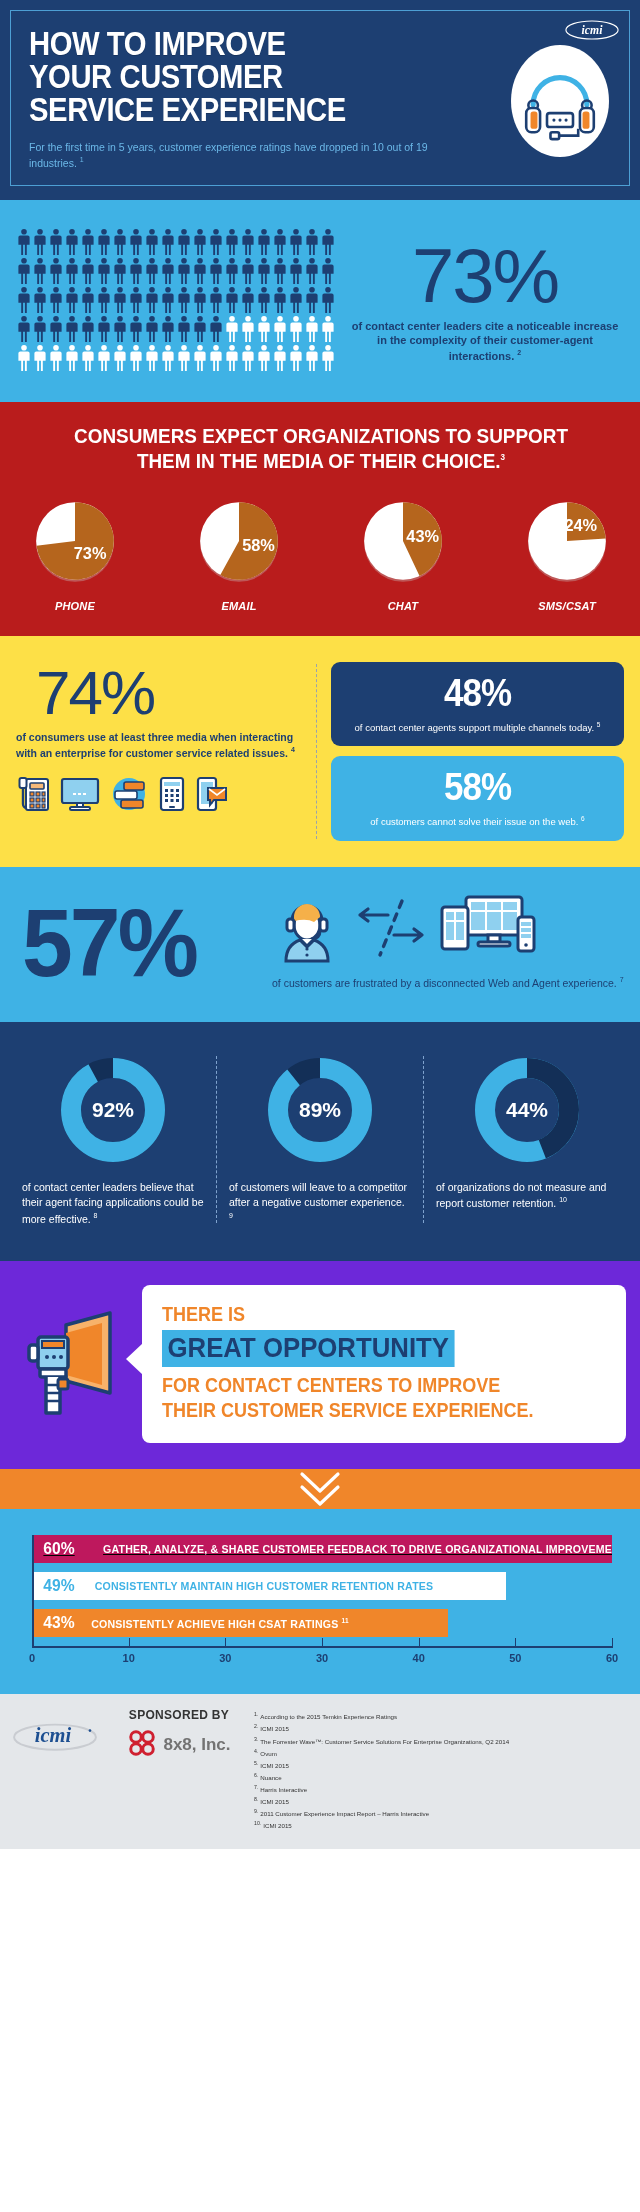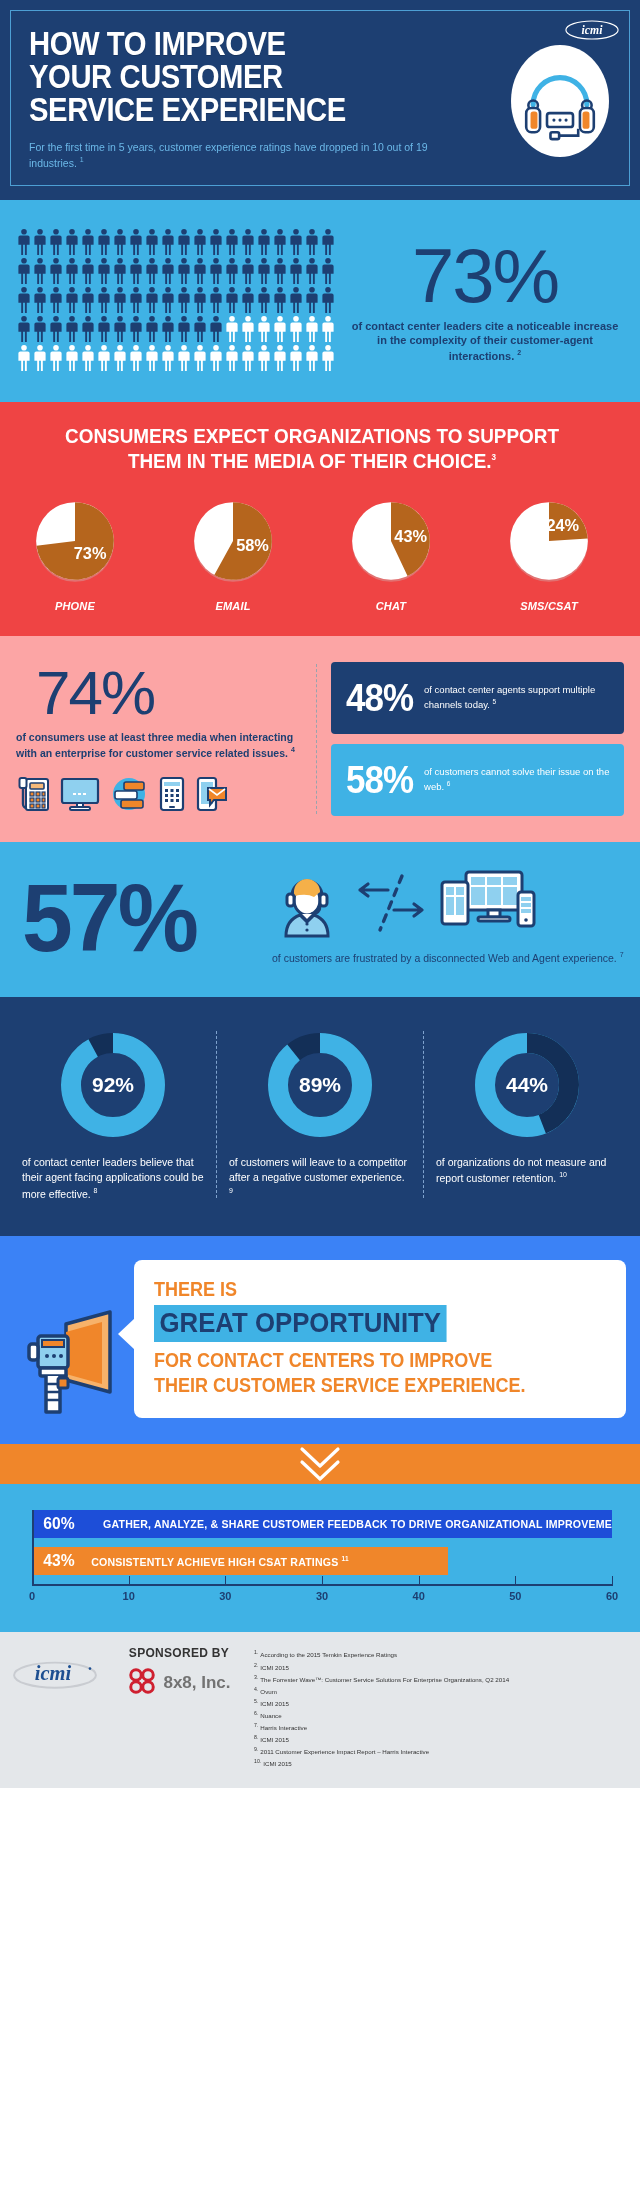--- a/index.html
+++ b/index.html
@@ -86,22 +86,22 @@
     margin-top: 6px;
     font-size: 11px;
     font-weight: 700;
     line-height: 1.35;
     color: #1d3f72;
   }
   .cap-73 sup { font-size: 7px; }
 
   
   .sec-orange {
-    background: #ef4444;
-    padding: 22px 30px 24px 14px;
+    background: #b91c1c;
+    padding: 22px 12px 24px 14px;
   }
   .orange-head {
     text-align: center;
     color: #ffffff;
     font-family: "Liberation Sans Narrow", "Liberation Sans", sans-serif;
     font-weight: 700;
     font-size: 21px;
     line-height: 1.18;
     text-transform: uppercase;
     letter-spacing: 0px;
@@ -121,21 +121,21 @@
     color: #ffffff;
     font-weight: 700;
     font-size: 11px;
     letter-spacing: 0.2px;
     font-style: italic;
   }
   .pie-label .low { font-weight: 700; font-size: 10px; text-transform: lowercase; }
 
   
   .sec-gray {
-    background: #fca5a5;
+    background: #fde047;
     padding: 26px 16px 26px 16px;
     display: flex;
     gap: 0px;
     position: relative;
   }
   .gray-left { width: 300px; padding-right: 14px; }
   .gray-div {
     width: 0; border-left: 1px dashed #9aa3ad;
     margin: 2px 14px 2px 0;
   }
@@ -147,23 +147,24 @@
   }
   .cap-74 {
     margin-top: 6px; font-size: 10.5px; font-weight: 700;
     line-height: 1.45; color: #1d3f72;
   }
   .cap-74 sup { font-size: 7px; }
   .media-icons {
     margin-top: 16px; display: flex; gap: 10px; align-items: center;
   }
   .stat-card {
-    border-radius: 4px; padding: 12px 12px;
+    border-radius: 9px; padding: 12px 12px;
     display: flex; align-items: center; gap: 8px;
     min-height: 72px;
+    flex-direction: column;
   }
   .stat-card.navy { background: #1d3f72; }
   .stat-card.blue { background: #3fb2e5; }
   .stat-card .num {
     font-family: "Liberation Sans Narrow", "Liberation Sans", sans-serif;
     font-size: 38px; font-weight: 700; color: #ffffff;
     line-height: 1; letter-spacing: -1px; transform: scaleX(0.92);
   }
   .stat-card .txt {
     font-size: 9.5px; line-height: 1.45; color: #ffffff; font-weight: 400;
@@ -202,23 +203,23 @@
     line-height: 1.5; font-weight: 400;
   }
   .donut-cap sup { font-size: 7px; }
   .donut-divider {
     width: 0; border-left: 1px dashed #7fa3cf;
     align-self: stretch; margin: 4px 0;
   }
 
   
   .sec-opp {
-    background: #3b82f6;
+    background: #6d28d9;
     padding: 24px 14px 26px 14px;
-    display: flex; align-items: flex-end; gap: 0px;
+    display: flex; align-items: center; gap: 8px;
     position: relative;
   }
   .megaphone { width: 120px; flex: none; display:flex; align-items:center; justify-content:center;}
   .bubble {
     flex: 1; background: #ffffff; border-radius: 8px;
     padding: 18px 20px 20px 20px; position: relative;
   }
   .bubble:before {
     content: ""; position: absolute; left: -16px; top: 58px;
     border-top: 16px solid transparent;
@@ -253,21 +254,21 @@
   .sec-bars {
     background: #3fb2e5;
     padding: 26px 28px 26px 28px;
   }
   .bars-area { position: relative; padding-left: 4px; }
   .bar-row { margin-bottom: 9px; height: 28px; display: flex; align-items: center; }
   .bar {
     height: 28px; display: flex; align-items: center;
     padding-left: 10px; white-space: nowrap; overflow: hidden;
   }
-  .bar.navy { background: #1d4ed8; }
+  .bar.navy { background: #be185d; text-decoration: underline; }
   .bar.white { background: #ffffff; }
   .bar.orange { background: #f0862a; }
   .bar .pct {
     font-family: "Liberation Sans Narrow", "Liberation Sans", sans-serif;
     font-weight: 700; font-size: 17px; margin-right: 4px; transform: scaleX(0.92);
   }
   .bar .lbl {
     font-family: "Liberation Sans Narrow", "Liberation Sans", sans-serif;
     font-weight: 700; font-size: 11.5px; text-transform: uppercase;
     letter-spacing: 0.2px; transform: scaleX(0.92);
@@ -1028,20 +1029,26 @@
     <div class="bars-area">
       <div class="y-axis-line"></div>
       <div id="bars">
           <div class="bar-row">
             <div class="bar navy" style="width:100.00%">
               <span class="pct">60%</span>
               <span class="lbl">GATHER, ANALYZE, &amp; SHARE CUSTOMER FEEDBACK TO DRIVE ORGANIZATIONAL IMPROVEMENTS</span>
             </div>
           </div>
           <div class="bar-row">
+            <div class="bar white" style="width:81.67%">
+              <span class="pct">49%</span>
+              <span class="lbl">CONSISTENTLY MAINTAIN HIGH CUSTOMER RETENTION RATES</span>
+            </div>
+          </div>
+          <div class="bar-row">
             <div class="bar orange" style="width:71.67%">
               <span class="pct">43%</span>
               <span class="lbl">CONSISTENTLY ACHIEVE HIGH CSAT RATINGS <sup>11</sup></span>
             </div>
           </div>
         </div>
       <div class="axis" id="axis">
           <div class="tick" style="left:0.00%"></div>
           <div class="tlbl" style="left:0.00%">0</div>
           <div class="tick" style="left:16.67%"></div>

